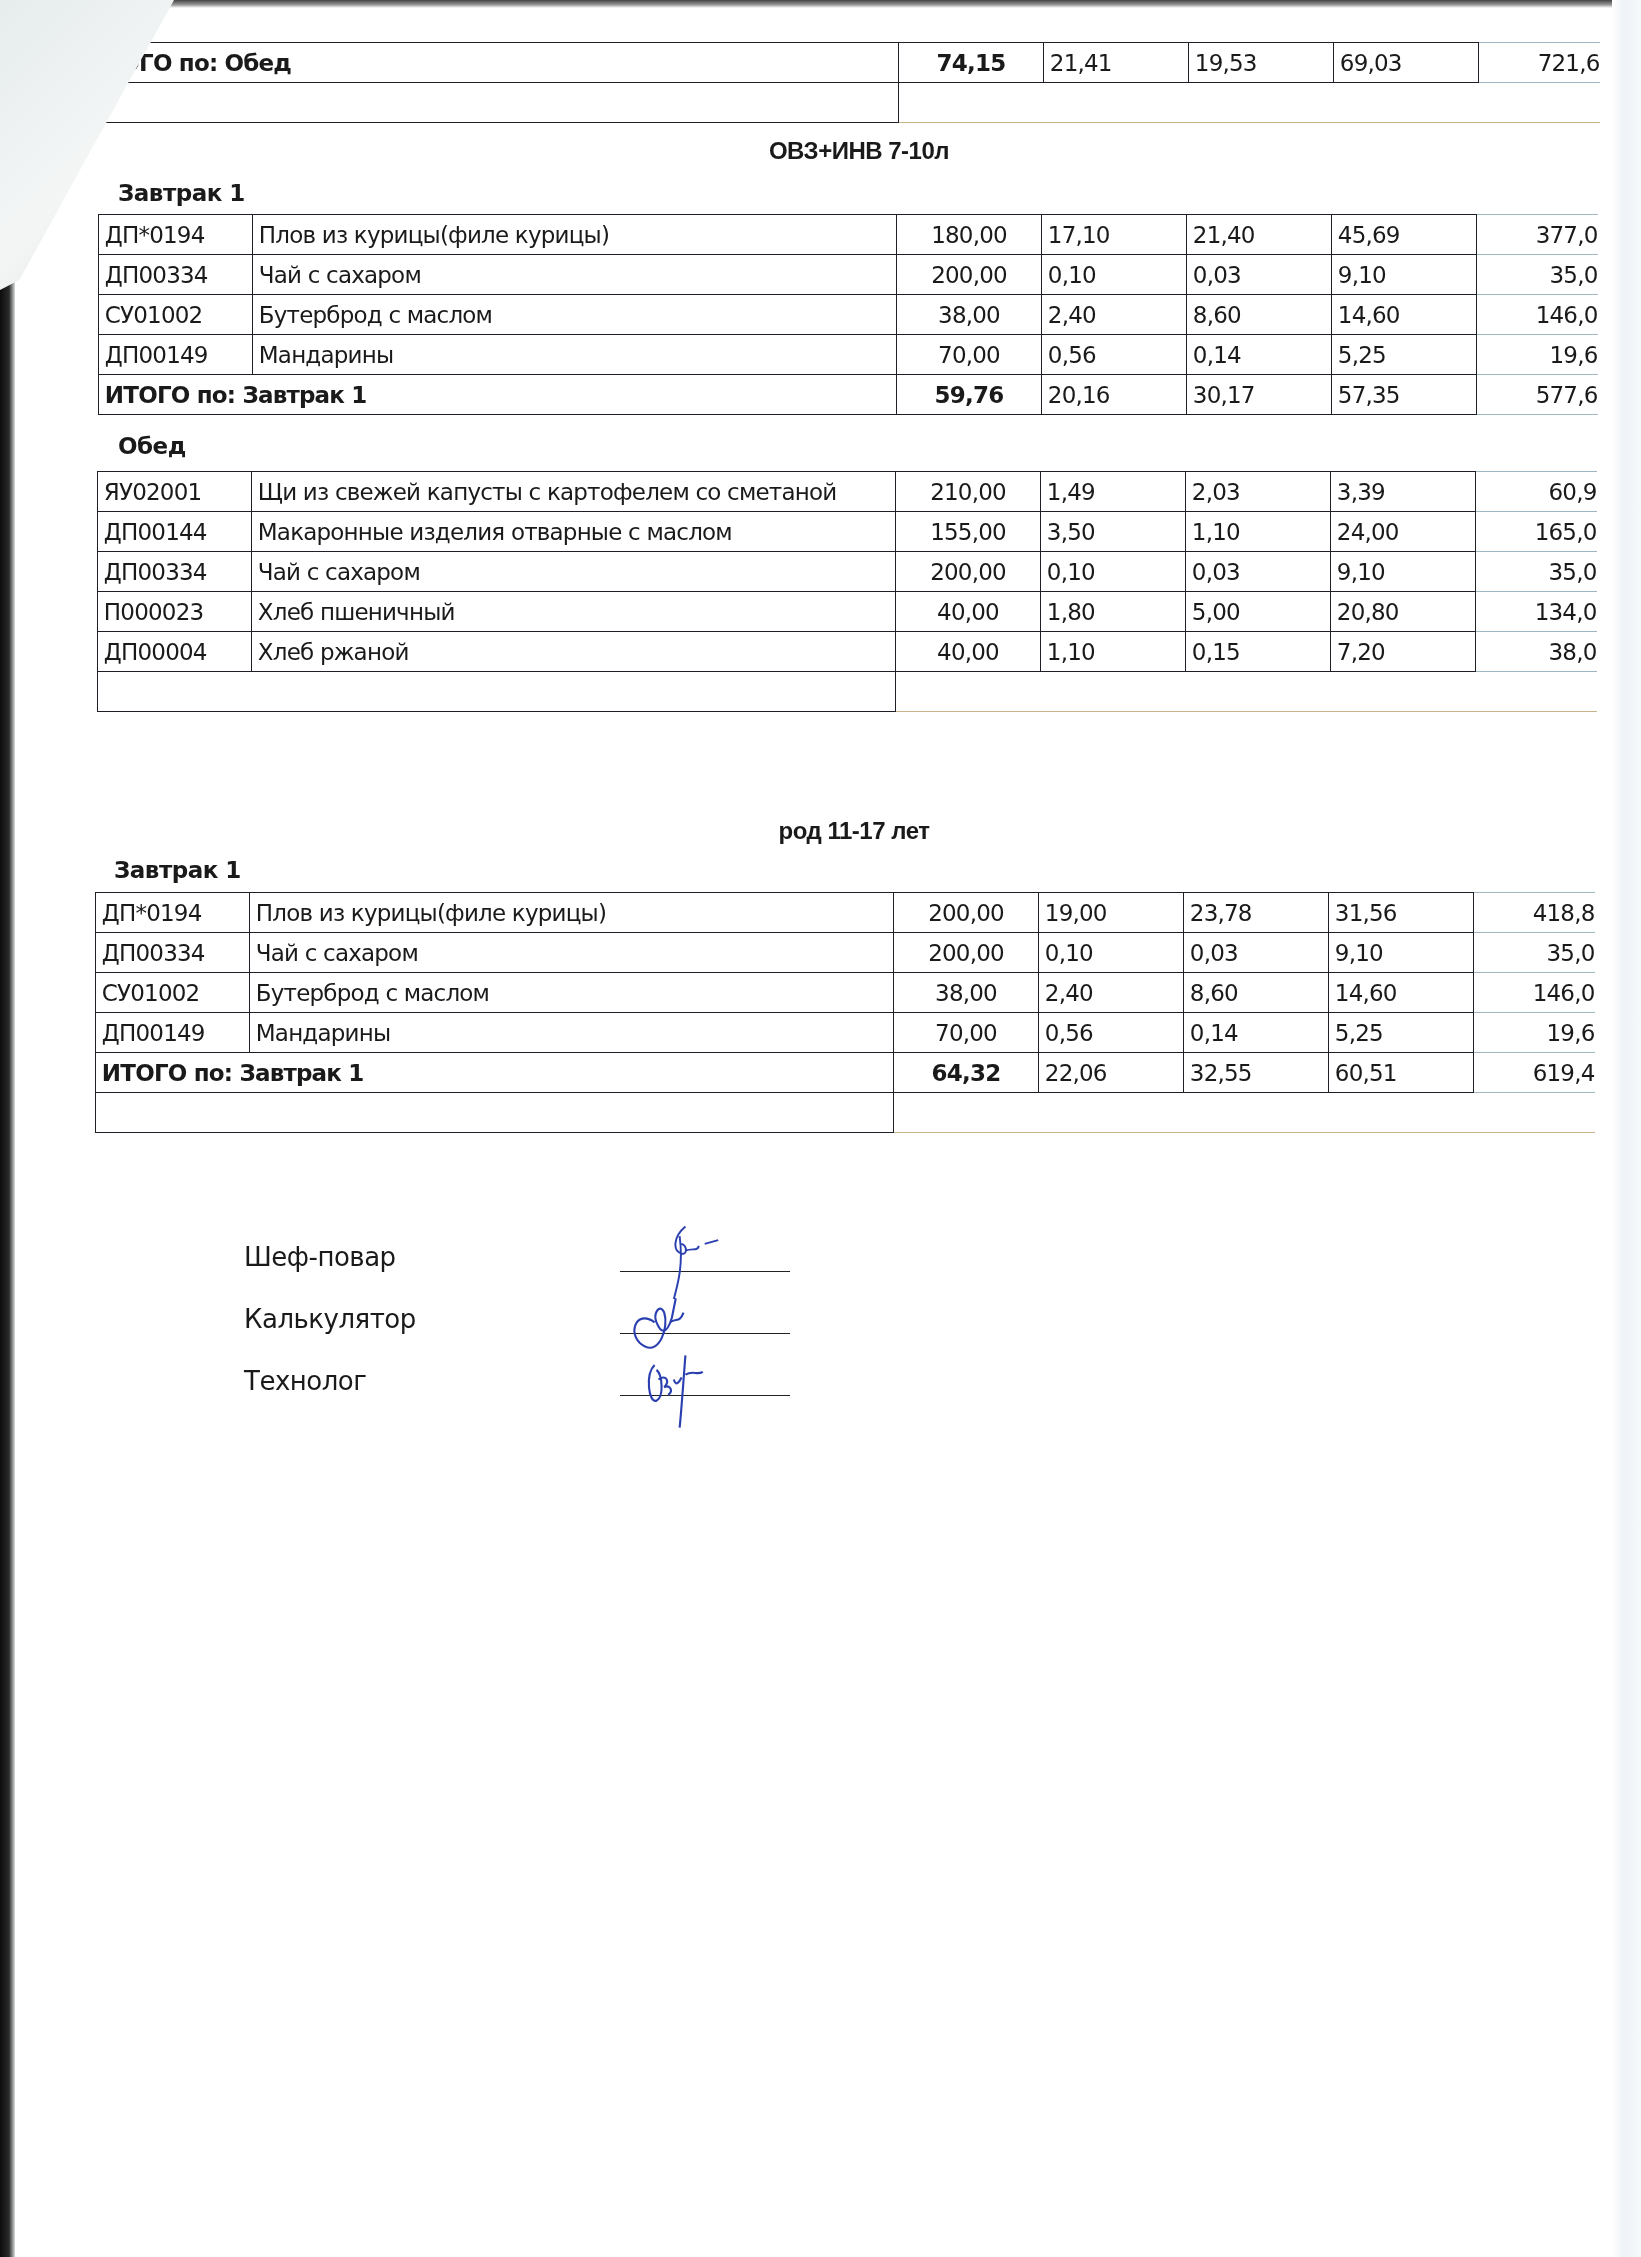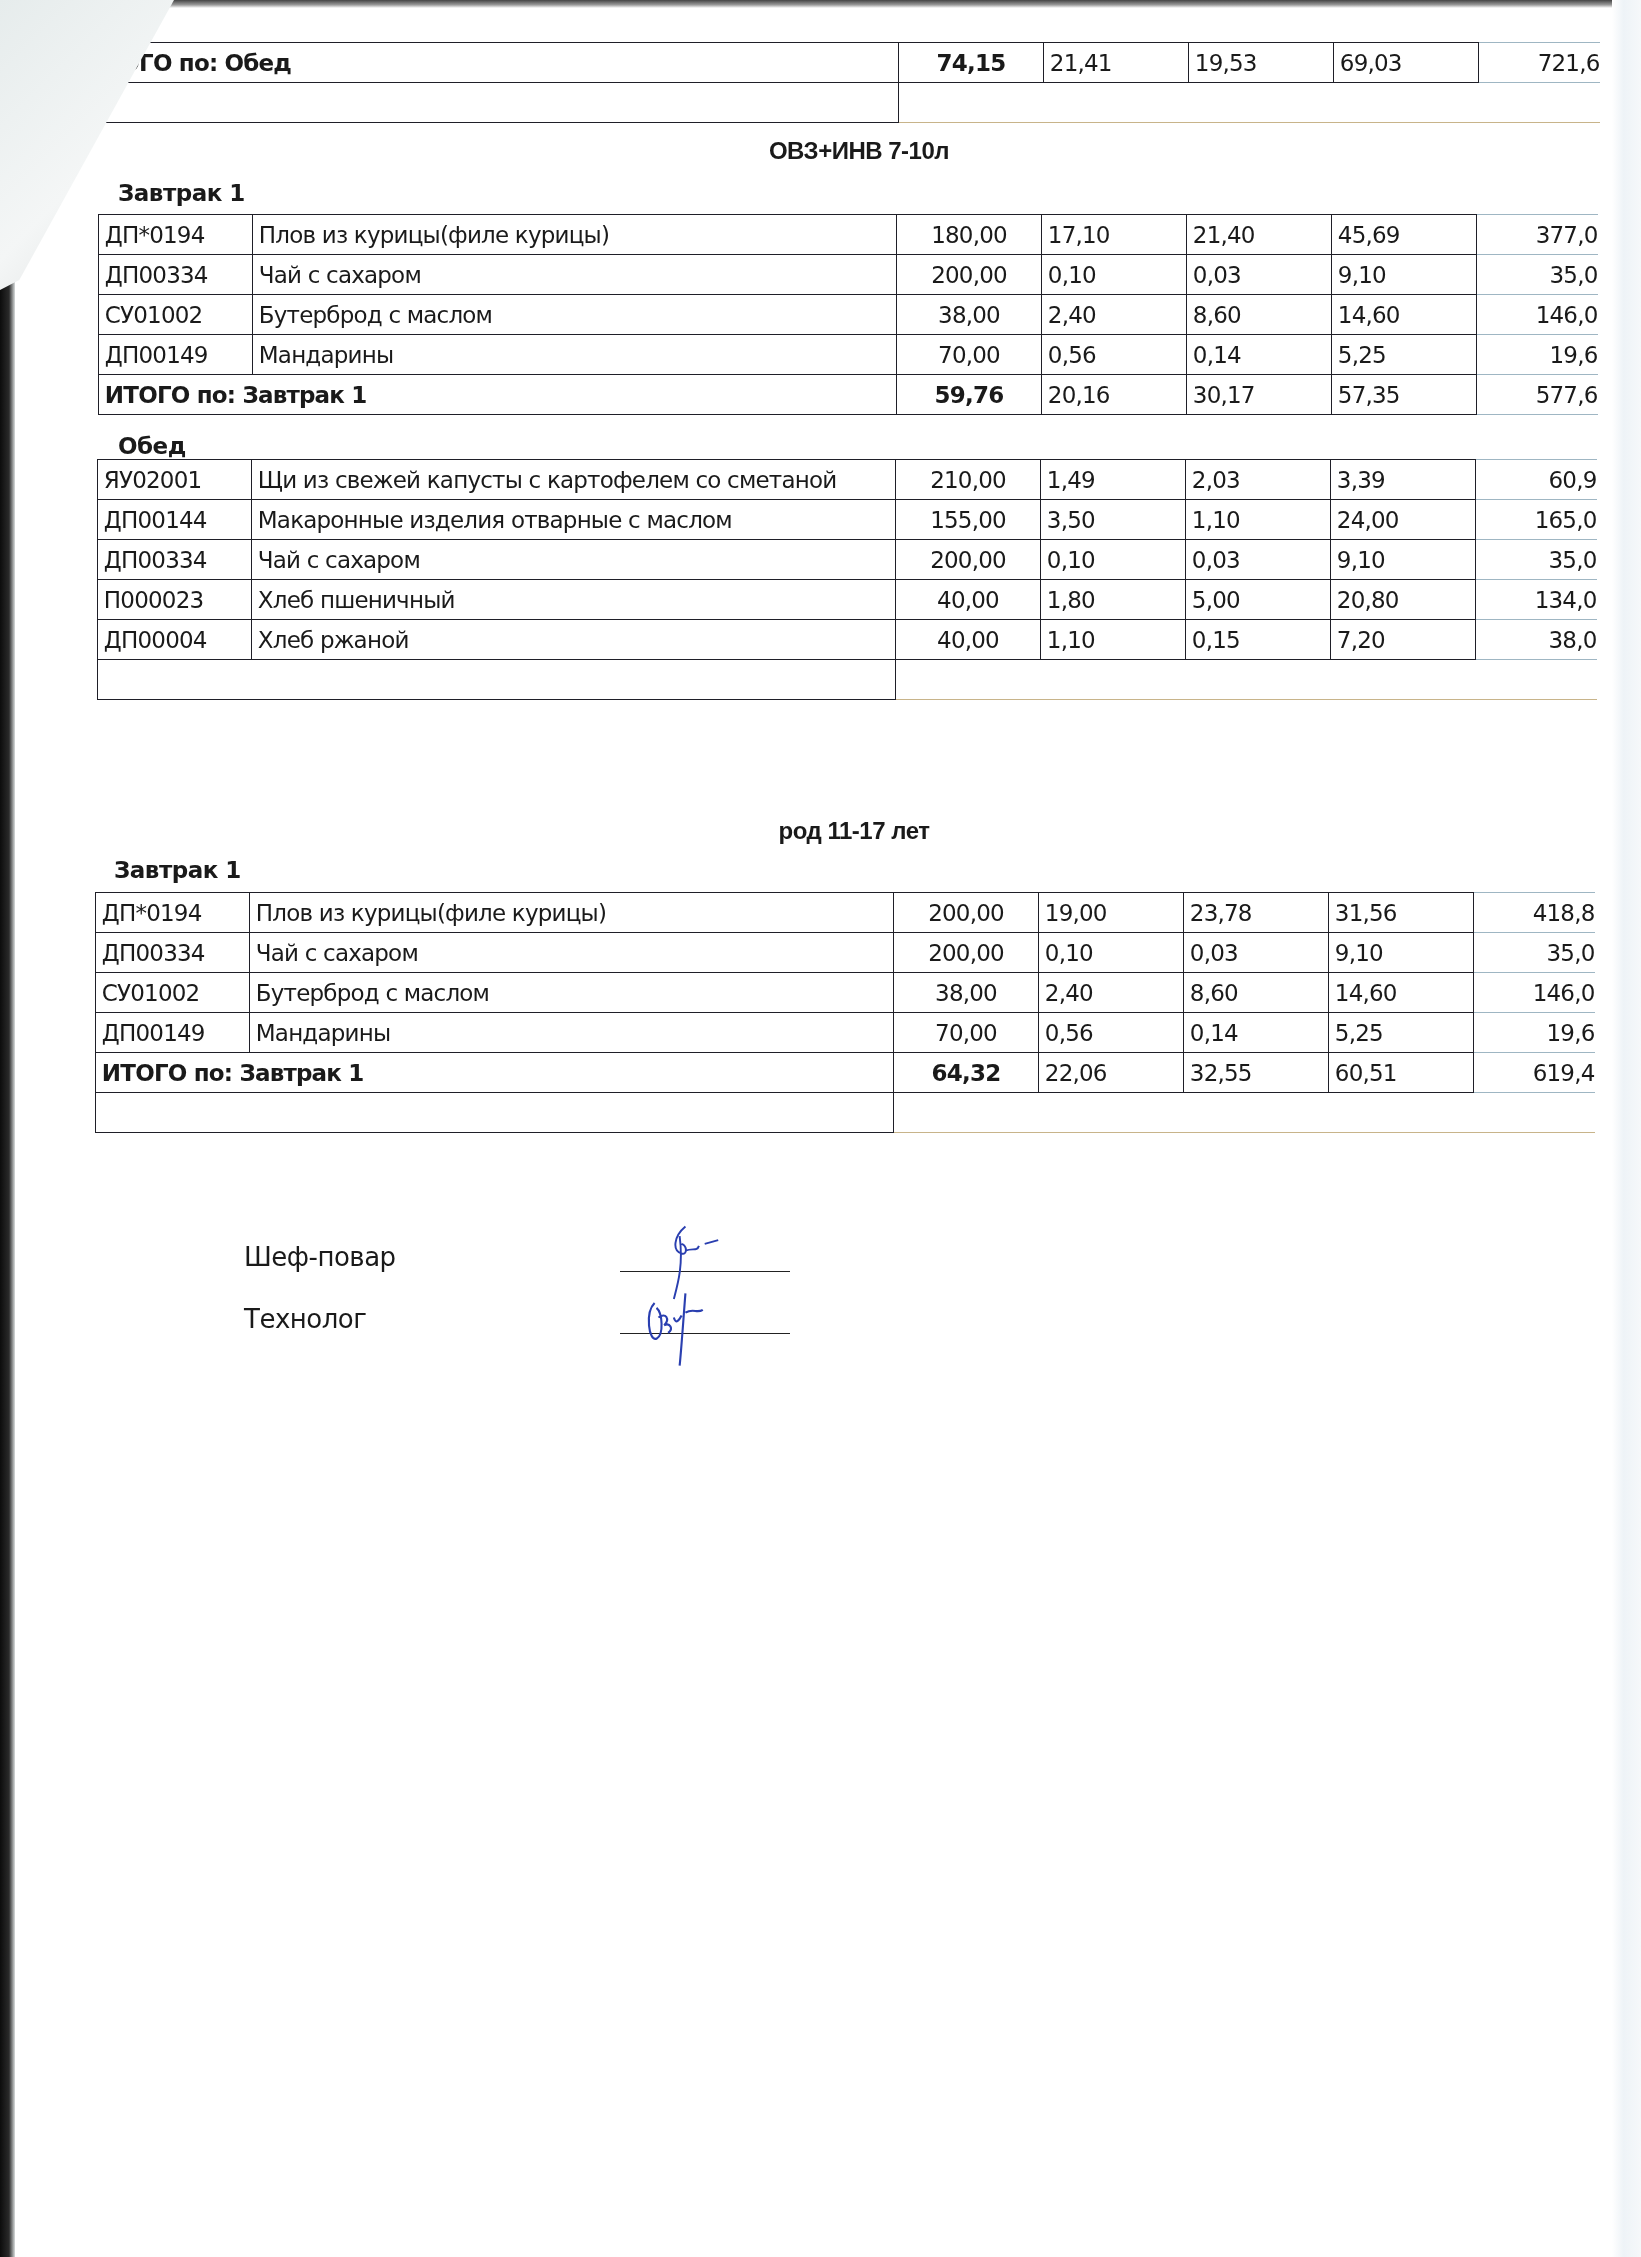--- a/index.html
+++ b/index.html
@@ -156,21 +156,21 @@
         <td class="weight">59,76</td>
         <td class="num">20,16</td>
         <td class="num">30,17</td>
         <td class="num">57,35</td>
         <td class="kcal">577,6</td>
       </tr>
     </tbody>
 </table>
 
 <div class="meal-title" style="left:118px; top:433px;">Обед</div>
-<table class="menu" style="left:97px; top:459px;">
+<table class="menu" style="left:97px; top:471px;">
   <colgroup>
       <col class="c-code">
       <col class="c-name">
       <col class="c-weight">
       <col class="c-p">
       <col class="c-f">
       <col class="c-c">
       <col class="c-kcal">
     </colgroup>
   <tbody>
@@ -293,20 +293,27 @@
 
 <div class="signatures">
   <div class="sig-row">
     <span class="sig-label">Шеф-повар</span>
     <div class="sig-line"></div>
     <svg class="sig-mark" viewBox="0 0 140 100">
       <path d="M72 20 C 60 30, 58 45, 68 48 C 74 50, 74 40, 68 38 M 66 30 C 70 60, 64 80, 60 95 M 72 45 C 80 42, 84 46, 86 40 M 92 38 L 106 34" fill="none" stroke="#2a3fb0" stroke-width="2"></path>
     </svg>
   </div>
   <div class="sig-row">
+    <span class="sig-label">Калькулятор</span>
+    <div class="sig-line"></div>
+    <svg class="sig-mark" viewBox="0 0 140 100">
+      <path d="M40 55 C 20 40, 10 70, 30 80 C 45 88, 55 60, 50 45 C 46 35, 38 45, 42 55 C 46 65, 52 70, 58 50 L 62 30 M 56 55 C 62 50, 66 56, 70 45" fill="none" stroke="#2a3fb0" stroke-width="2.2"></path>
+    </svg>
+  </div>
+  <div class="sig-row">
     <span class="sig-label">Технолог</span>
     <div class="sig-line"></div>
     <svg class="sig-mark" viewBox="0 0 140 100">
       <path d="M40 35 C 30 45, 34 75, 42 72 C 50 68, 48 45, 42 40 M 44 50 C 52 44, 56 52, 50 58 C 56 55, 60 62, 54 66 M 60 50 C 62 58, 66 52, 68 48 M 72 25 C 70 50, 68 80, 66 100 M 72 45 C 80 40, 84 46, 90 42" fill="none" stroke="#2a3fb0" stroke-width="2.2"></path>
     </svg>
   </div>
 </div>
 
 
 </body></html>

